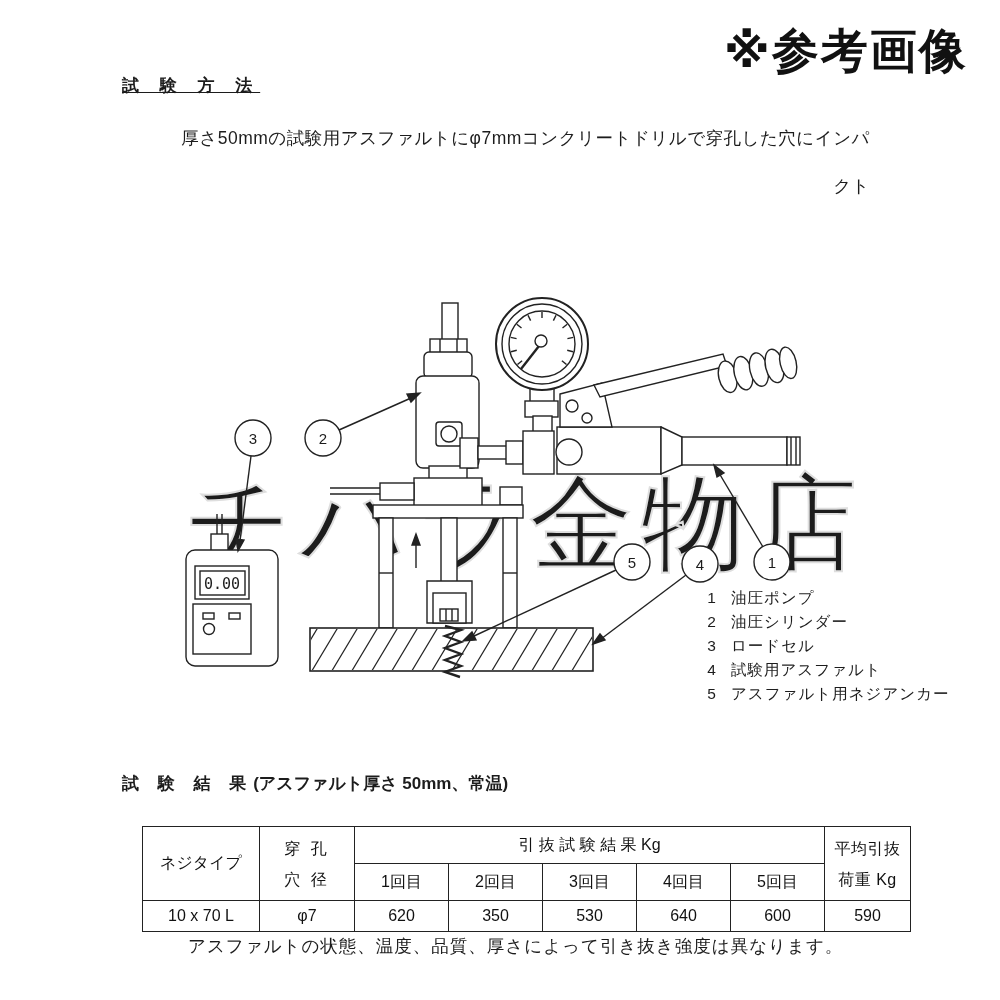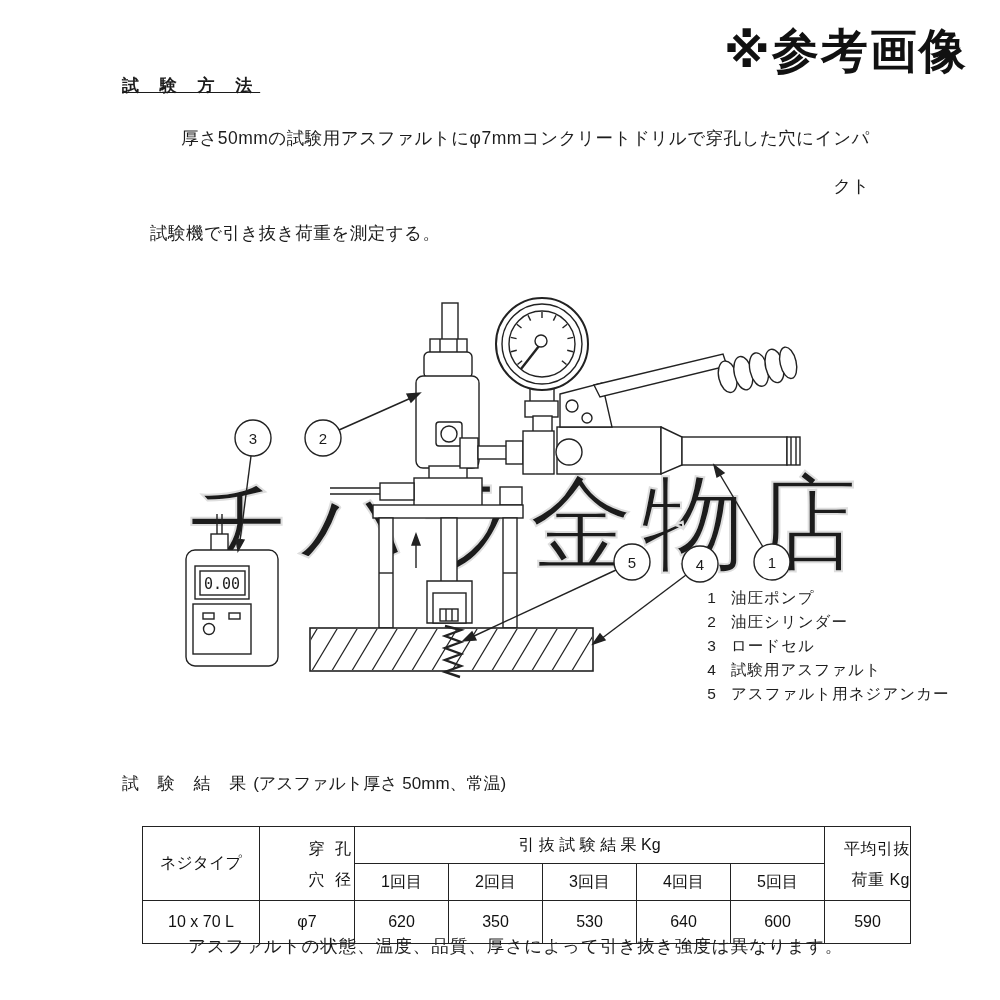--- a/index.html
+++ b/index.html
@@ -3,47 +3,46 @@
 <meta charset="utf-8">
 <style>
   html,body{margin:0;padding:0;background:#ffffff;}
   #page{position:relative;width:1000px;height:1000px;background:#ffffff;overflow:hidden;
         font-family:"Liberation Sans","DejaVu Sans",sans-serif;color:#1c1c1c;margin-top:16px;}
   .abs{position:absolute;}
   #ref-label{left:724px;top:4px;font-size:47px;font-weight:bold;letter-spacing:2px;color:#111;}
   #method-heading{left:122px;top:58px;font-size:17px;font-weight:600;letter-spacing:8px;text-decoration:underline;}
   #method-body{left:150px;top:99px;width:720px;font-size:17.5px;line-height:47.5px;letter-spacing:0.5px;}
   #method-body .l1{text-indent:25px;text-align:right;}
-  #results-heading{left:122px;top:756px;font-size:17px;font-weight:400;}
+  #results-heading{left:122px;top:756px;font-size:17px;font-weight:700;}
   #results-heading .sp{letter-spacing:7px;}
   #note{left:188px;top:918px;font-size:17.5px;letter-spacing:1px;font-weight:500;}
   #diagram-svg{left:0;top:0;width:1000px;height:1000px;}
 
   
   #results-table{position:absolute;left:142px;top:810px;border-collapse:collapse;table-layout:fixed;}
   #results-table td{border:1.6px solid #222;text-align:center;vertical-align:middle;
                     font-size:16px;padding:0;color:#111;}
   #results-table .h2{height:37px;}
-  #results-table .dr{height:43px;font-size:16.5px;}
-  #results-table .two-line{line-height:31px;letter-spacing:3px;text-align:right;}
+  #results-table .dr{height:31px;font-size:16.5px;}
+  #results-table .two-line{line-height:31px;letter-spacing:3px;}
   .w-c1{width:117px}.w-c2{width:95px}.w-t{width:94px}.w-avg{width:86px}
   svg text{fill:#1c1c1c;}
 </style>
 </head>
 <body>
 
 <div id="page">
 
   <div id="ref-label" class="abs">※参考画像</div>
 
   <div id="method-heading" class="abs">試 験 方 法</div>
 
   <div id="method-body" class="abs">
     <div class="l1">厚さ50mmの試験用アスファルトにφ7mmコンクリートドリルで穿孔した穴にインパクト</div>
-    <div class="l3">試験機で引き抜き荷重を測定する。</div>
   </div>
 
   <svg id="diagram-svg" class="abs" viewBox="0 0 1000 1000">
     <defs>
       <clipPath id="asph-clip">
           <rect x="311" y="613" width="281" height="41"></rect>
         </clipPath>
     </defs>
 
     <text x="186" y="543" font-size="104" letter-spacing="8" fill="none" stroke="#dedede" stroke-width="2">チハラ金物店</text>

